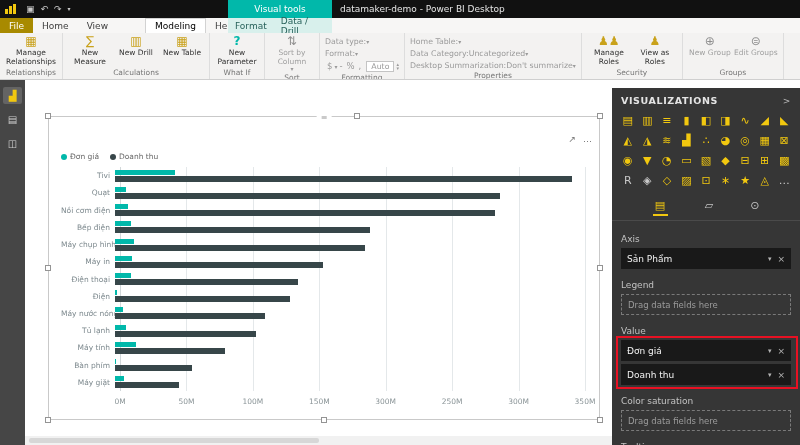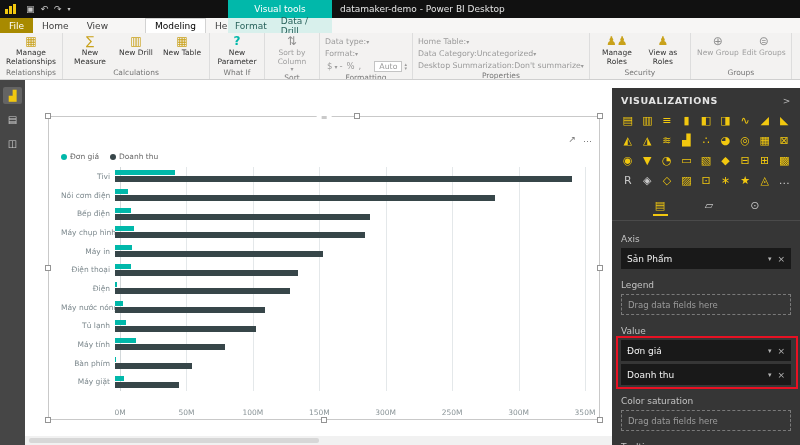--- a/index.html
+++ b/index.html
@@ -29,21 +29,21 @@
   .rg-content.col{flex-direction:column;gap:0;}
   .rg-label{font-size:7.5px;color:#767676;text-align:center;padding:0 0 2px;}
   .bbtn{display:flex;flex-direction:column;align-items:center;text-align:center;font-size:7.5px;line-height:1.15;color:#333;width:44px;cursor:default;}
   .bbtn.w52{width:52px;}
   .bbtn .bic{font-size:12px;height:14px;display:flex;align-items:center;justify-content:center;}
   .bbtn.dis{color:#9f9f9f;}
   .ic-y{color:#c9a21b;} .ic-g{color:#8f8f8f;} .ic-t{color:#01b8aa;font-weight:bold;} 
   .mini{font-size:7.8px;color:#9a9a9a;display:flex;align-items:center;gap:0;margin:1.5px 0;white-space:nowrap;}
   .car{font-size:6px;color:#9a9a9a;}
   .sym{font-size:8.5px;color:#9a9a9a;margin:0 2px;}
-  .autobox{border:1px solid #c4c4c4;background:#fff;font-size:7.8px;color:#9a9a9a;padding:0 4px;display:flex;align-items:center;height:11px;margin-left:11px;}
+  .autobox{border:1px solid #c4c4c4;background:#fff;font-size:7.8px;color:#9a9a9a;padding:0 4px;display:flex;align-items:center;height:11px;margin-left:3px;}
   .spin{display:inline-flex;flex-direction:column;font-size:5px;line-height:4px;color:#9a9a9a;margin-left:2px;}
 
   
   .leftnav{position:absolute;left:0;top:80px;width:25px;height:365px;background:#464646;}
   .nav-item{width:19px;height:17px;margin:7px auto 0;display:flex;align-items:center;justify-content:center;border-radius:2px;color:#cfcfcf;font-size:10px;cursor:default;}
   .nav-item.active{background:#646464;color:#f2c80f;}
 
   
   .canvas{position:absolute;left:25px;top:80px;width:587px;height:365px;background:#fff;}
   .visual{position:absolute;left:23px;top:36px;width:552px;height:304px;border:1px solid #c9c9c9;background:#fff;}
@@ -57,21 +57,21 @@
   .grid-layer{position:absolute;left:59px;right:0;top:0;bottom:0;}
   .gl{position:absolute;top:0;bottom:0;width:1px;background:#e4e8ea;}
   .gl.zero{background:#d2d8da;}
   .rows{position:absolute;left:0;right:0;top:0;bottom:0;display:flex;flex-direction:column;}
   .crow{flex:1;display:flex;align-items:stretch;}
   .clabel{width:54px;font-size:7.5px;color:#7d898e;text-align:right;padding-right:5px;flex:none;align-self:center;white-space:nowrap;overflow:hidden;}
   .cbars{flex:1;display:flex;flex-direction:column;justify-content:center;gap:1px;position:relative;z-index:1;}
   .bar{height:5px;}
   .bar.s1{height:6px;}
   .xaxis{position:absolute;left:71px;right:14px;bottom:12px;height:10px;}
-  .xtick{position:absolute;transform:translateX(-50%);font-size:7.5px;color:#8b9598;top:11px;}
+  .xtick{position:absolute;transform:translateX(-50%);font-size:7.5px;color:#8b9598;top:0;}
   .hd{position:absolute;width:6px;height:6px;background:#fff;border:1px solid #949494;}
   .hscroll{position:absolute;left:0;right:0;bottom:0;height:9px;background:#f1f1f1;}
   .hthumb{position:absolute;left:4px;top:2px;width:290px;height:5px;background:#d7d7d7;border-radius:2px;}
 
   
   .vp-gap{position:absolute;left:612px;top:80px;width:188px;height:8px;background:#fff;}
   .vizpanel{position:absolute;left:612px;top:88px;width:188px;height:357px;background:#363636;color:#ddd;overflow:hidden;}
   .vp-header{display:flex;justify-content:space-between;align-items:center;padding:7px 9px 5px;font-size:9.5px;font-weight:bold;letter-spacing:.6px;color:#e4e4e4;}
   .vp-collapse{font-size:9px;color:#bbb;font-weight:normal;}
   .vt-grid{display:grid;grid-template-columns:repeat(9,1fr);gap:1px 2px;padding:0 7px;}
@@ -290,20 +290,27 @@
             <span class="gl" style="left: 71.4286%;"></span>
             <span class="gl" style="left: 85.7143%;"></span>
             <span class="gl" style="left: 100%;"></span>
           </div>
         <div class="rows" id="chartrows">
             <div class="crow">
               <span class="clabel">Tivi</span>
               <div class="cbars">
                 <div class="bar s0" style="width: 12.8571%; background: rgb(1, 184, 170);"></div>
                 <div class="bar s1" style="width: 97.1429%; background: rgb(55, 70, 73);"></div>
+              </div>
+            </div>
+            <div class="crow">
+              <span class="clabel">Quạt</span>
+              <div class="cbars">
+                <div class="bar s0" style="width: 2.28571%; background: rgb(1, 184, 170);"></div>
+                <div class="bar s1" style="width: 82%; background: rgb(55, 70, 73);"></div>
               </div>
             </div>
             <div class="crow">
               <span class="clabel">Nồi cơm điện</span>
               <div class="cbars">
                 <div class="bar s0" style="width: 2.85714%; background: rgb(1, 184, 170);"></div>
                 <div class="bar s1" style="width: 80.8571%; background: rgb(55, 70, 73);"></div>
               </div>
             </div>
             <div class="crow">

